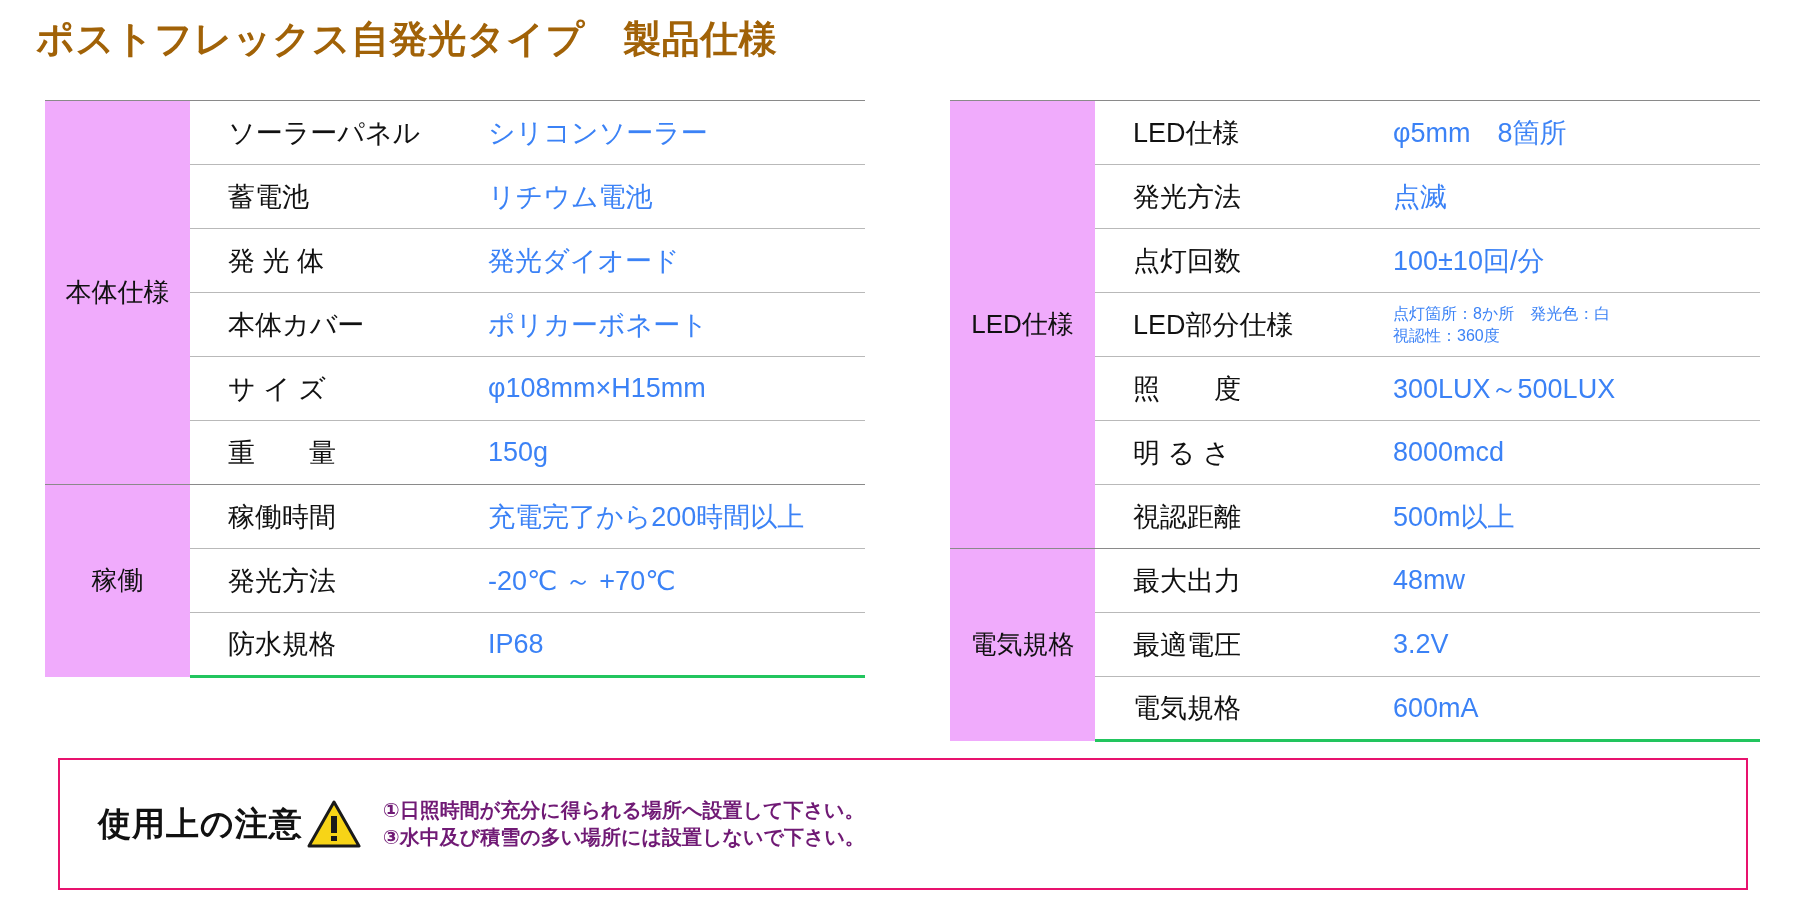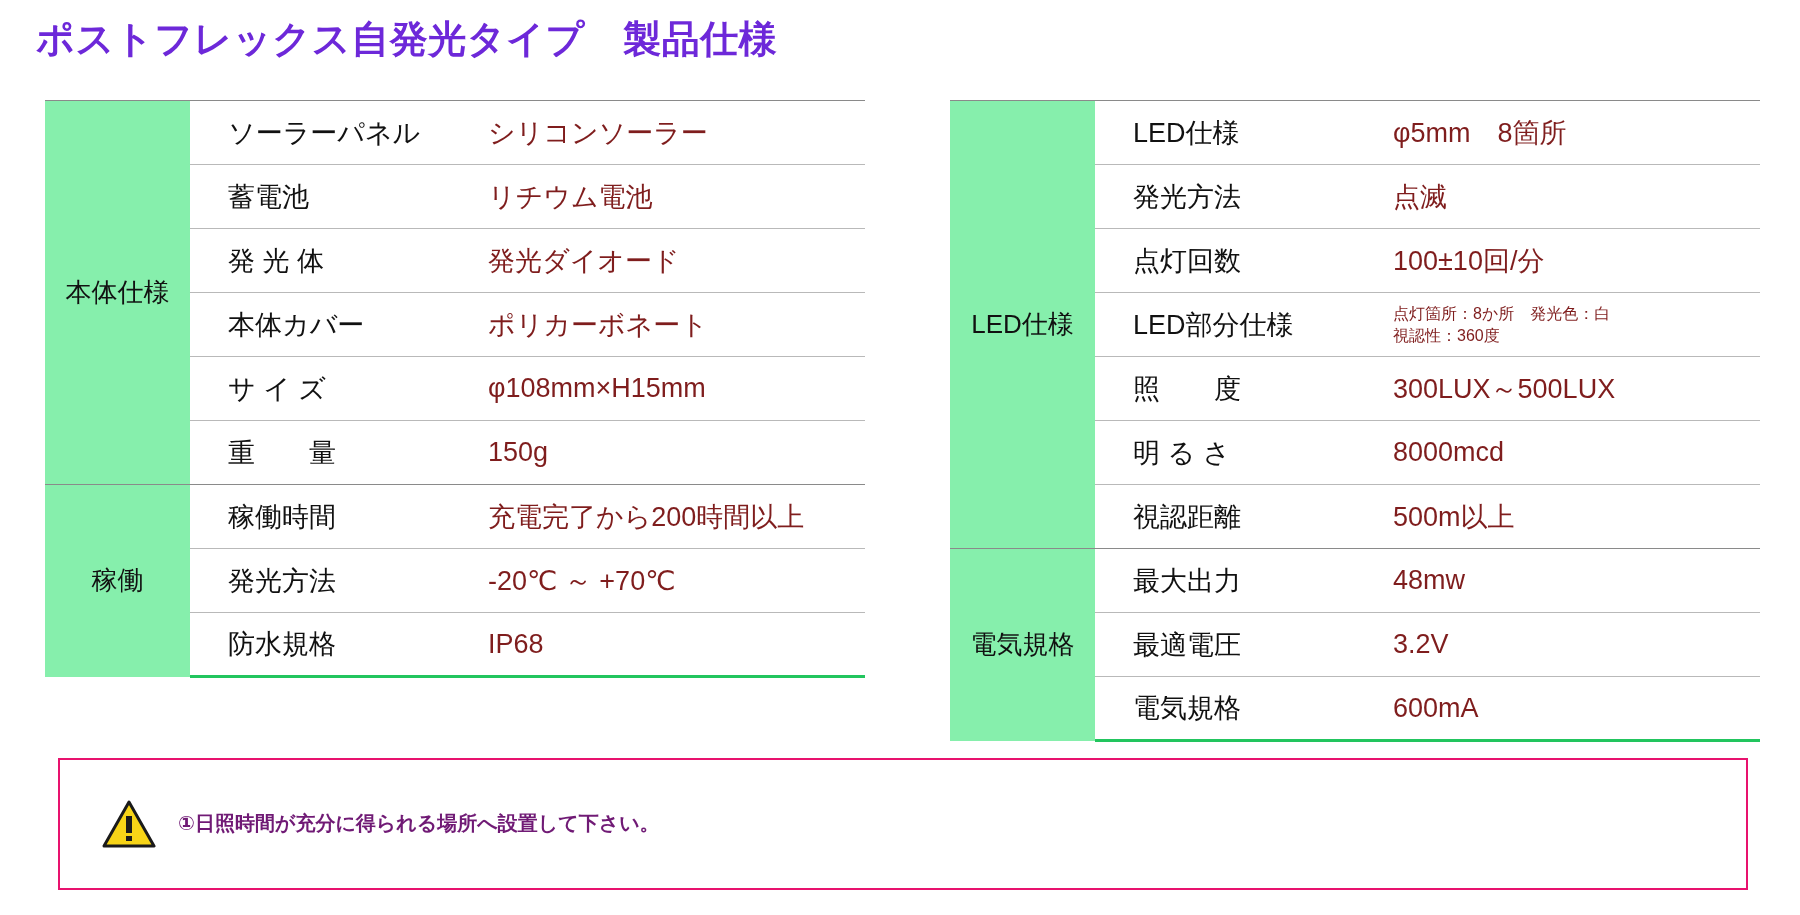--- a/index.html
+++ b/index.html
@@ -25,21 +25,21 @@
   }
 
   
   .title {
     position: absolute;
     left: 36px;
     top: 14px;
     font-size: 38px;
     font-weight: bold;
     letter-spacing: 0.5px;
-    color: #6d28d9;
+    color: #a16207;
     white-space: pre;
   }
 
   
   .spec-table {
     position: absolute;
     border-collapse: collapse;
     table-layout: fixed;
   }
   .spec-table.left {
@@ -53,21 +53,21 @@
     width: 810px;
   }
 
   .spec-table td {
     padding: 0;
     vertical-align: middle;
     border: none;
   }
 
   .group-cell {
-    background: #86efac;
+    background: #f0abfc;
     text-align: center;
     font-size: 26px;
     color: #111;
     width: 145px;
   }
   .right .group-cell {
     width: 145px;
   }
 
   .label-cell {
@@ -75,21 +75,21 @@
     color: #111;
     padding-left: 38px !important;
     white-space: pre;
     margin-top: 20px;
   }
   .left .label-cell { width: 250px; }
   .right .label-cell { width: 250px; }
 
   .value-cell {
     font-size: 27px;
-    color: #7f1d1d;
+    color: #3b82f6;
     padding-left: 10px !important;
     white-space: pre;
   }
 
   .value-cell.small {
     font-size: 16px;
     line-height: 1.35;
     letter-spacing: 0px;
   }
 
@@ -252,26 +252,28 @@
       </tr>
       <tr class="row rule-bottom">
         <td class="label-cell">電気規格</td>
         <td class="value-cell">600mA</td>
       </tr>
     </tbody>
   </table>
 
   <div class="caution-box">
     <div class="caution-title-wrap">
+      <span class="caution-title">使用上の注意</span>
       <span class="warn-icon">
         <svg width="54" height="48" viewBox="0 0 54 48" xmlns="http://www.w3.org/2000/svg">
           <polygon points="27,2 52,46 2,46" fill="#f7d417" stroke="#1a1a1a" stroke-width="3" stroke-linejoin="round"></polygon>
           <rect x="24" y="16" width="6" height="17" fill="#1a1a1a"></rect>
           <rect x="24" y="36" width="6" height="5" fill="#1a1a1a"></rect>
         </svg>
       </span>
     </div>
     <div class="caution-lines">
       <div class="caution-line">①日照時間が充分に得られる場所へ設置して下さい。</div>
+      <div class="caution-line">③水中及び積雪の多い場所には設置しないで下さい。</div>
     </div>
   </div>
 
 </div>
 
 </body></html>

